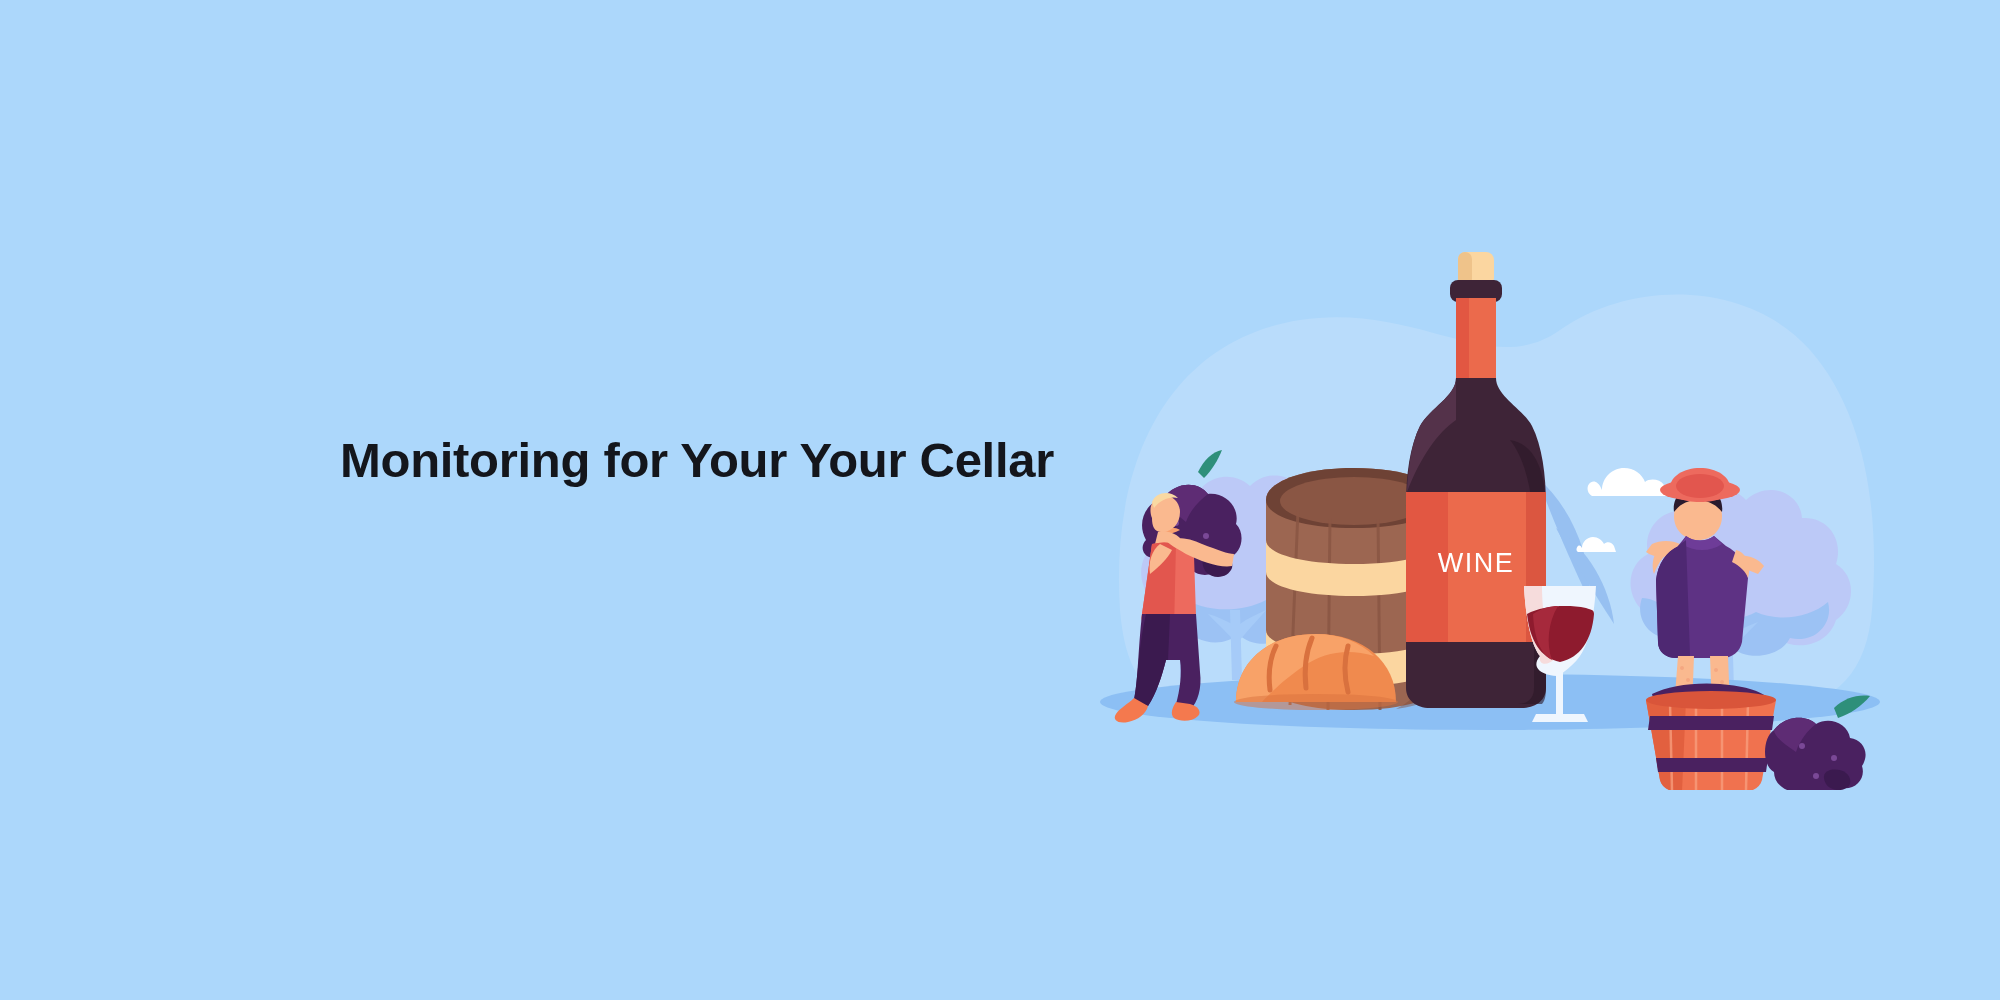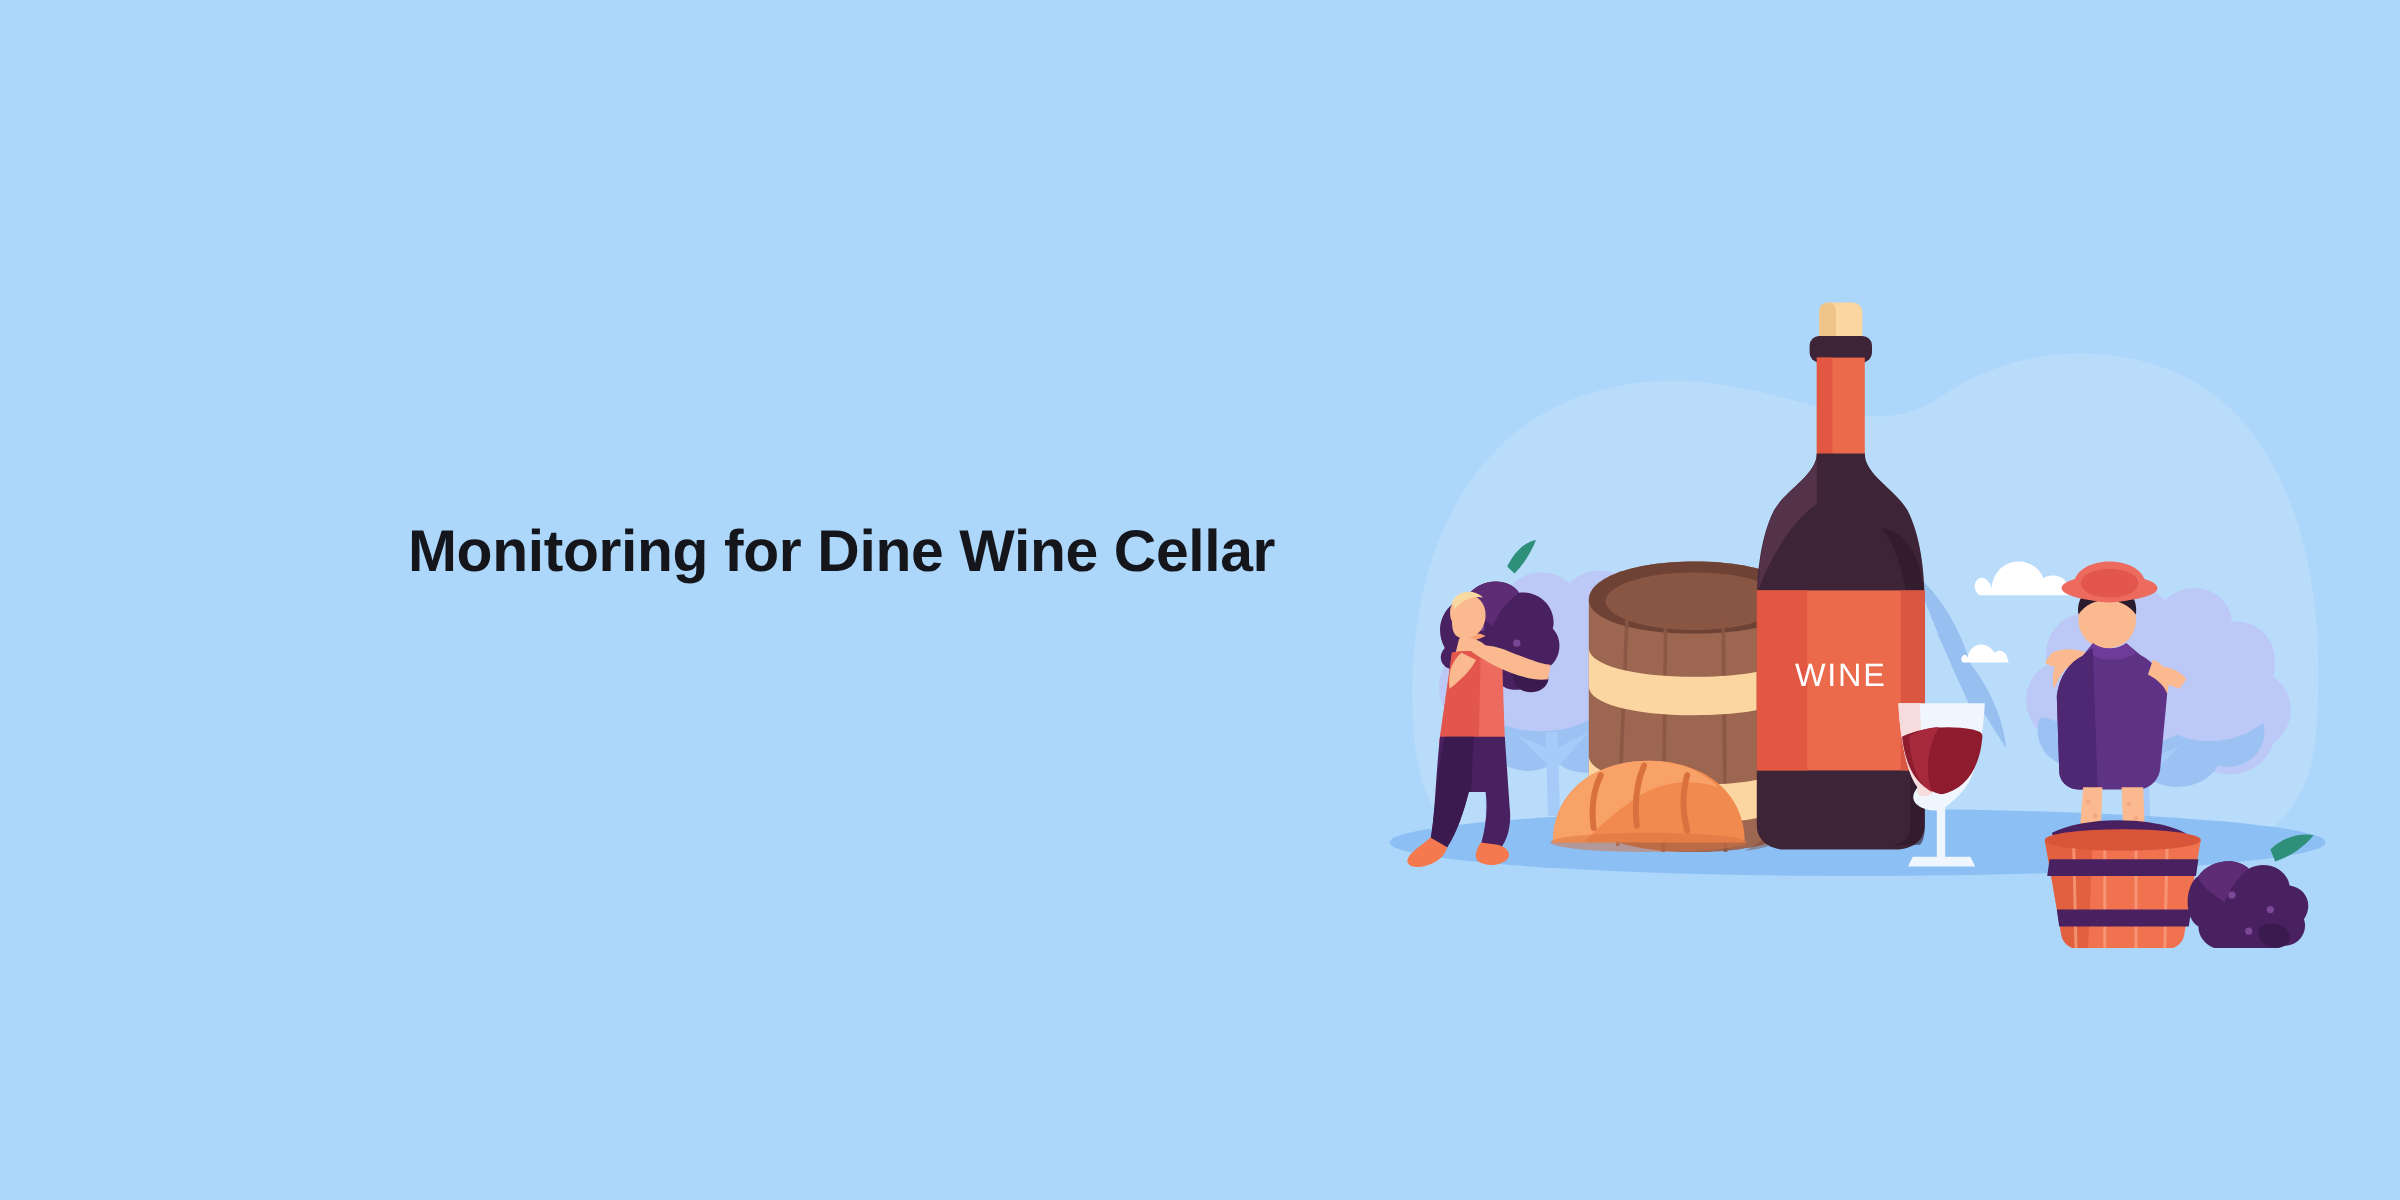--- a/index.html
+++ b/index.html
@@ -30,21 +30,21 @@
     font-family: "Liberation Sans", sans-serif;
     font-size: 49px;
     line-height: 80px;
     font-weight: 700;
     letter-spacing: -0.3px;
     color: #14161C;
     white-space: nowrap;
   }
   #illustration {
     position: absolute;
-    left: 1148px;
+    left: 1090px;
     top: 210px;
     width: 800px;
     height: 580px;
   }
   #illustration svg {
     display: block;
     width: 800px;
     height: 580px;
   }
   .wine-label-text {
@@ -53,21 +53,21 @@
     fill: #FFFFFF;
     letter-spacing: 1.5px;
   }
 </style>
 </head>
 <body>
 
 <div id="banner">
 
   <div id="headline-block">
-    <div class="headline-line">Monitoring for Dine Wine Cellar</div>
+    <div class="headline-line">Monitoring for Your Your Cellar</div>
   </div>
 
   <div id="illustration">
     <svg viewBox="0 0 800 580" xmlns="http://www.w3.org/2000/svg">
 
       <g>
         <path d="M30,400 C20,250 80,130 210,110 C330,92 400,170 470,120 C545,68 660,72 720,140
                  C775,203 790,300 782,400 C776,470 740,500 660,506 L140,506 C60,500 36,470 30,400 Z" fill="#B9DCFB"></path>
       </g>
 

